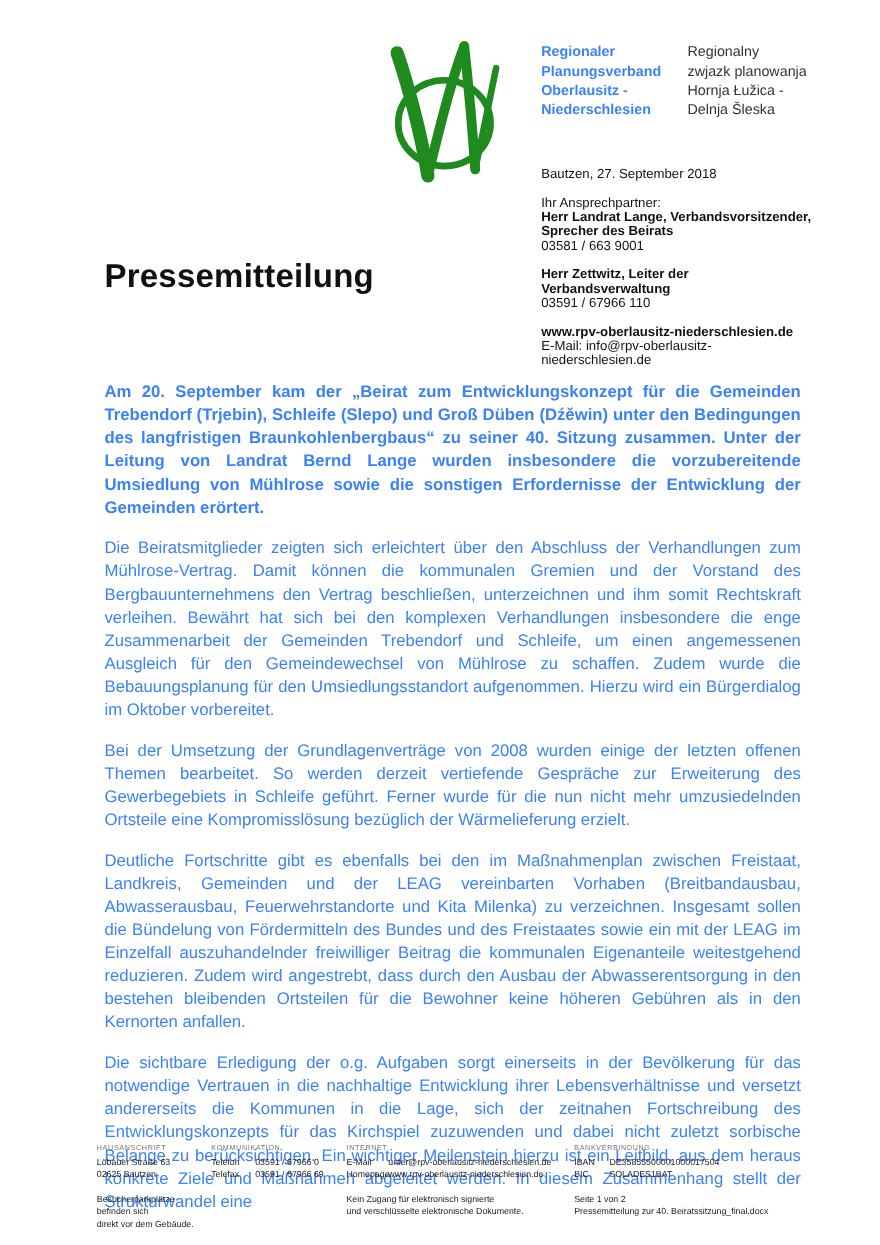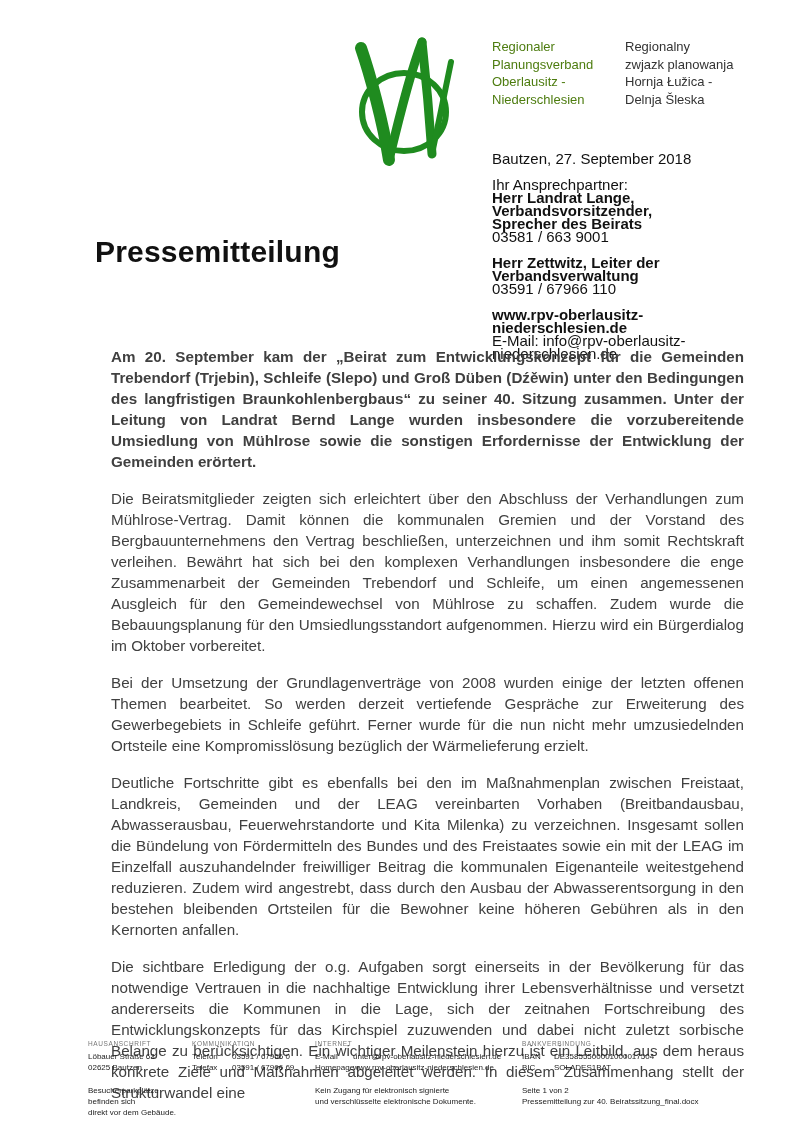--- a/index.html
+++ b/index.html
@@ -4,33 +4,33 @@
 <style>
   html,body{margin:0;padding:0;}
   body{
     width:800px;height:1132px;position:relative;background:#ffffff;
     font-family:"Liberation Sans", sans-serif;color:#1a1a1a;overflow:hidden;
   }
   .abs{position:absolute;}
 
   
   .org-block{display:flex;gap:8px;font-size:13px;line-height:17.5px;}
-  .org-col-de{width:125px;font-weight:normal;color:#4d7c0f;}
+  .org-col-de{width:125px;font-weight:bold;color:#3b82f6;}
   .org-col-hsb{width:130px;color:#333;}
 
   
-  .sidebar{font-size:15px;line-height:13px;color:#111;width:250px;}
+  .sidebar{font-size:12px;line-height:13px;color:#111;width:250px;}
   .sidebar .gap{height:13px;}
   .sidebar .b{font-weight:bold;}
 
   
   .doc-title{font-size:30px;font-weight:bold;letter-spacing:0.2px;color:#111;}
 
   
-  .body-col{width:633px;font-size:15.2px;line-height:21px;text-align:justify;color:#404040;margin-left:16px;}
+  .body-col{width:633px;font-size:15.2px;line-height:21px;text-align:justify;color:#3b82f6;}
   .body-col p{margin:0 0 16px 0;}
   .body-col p.lead{font-weight:bold;}
 
   
   .foot{font-size:8px;line-height:11px;color:#222;}
   .foot-head{font-size:6.5px;letter-spacing:0.6px;color:#777;margin-bottom:2px;}
   .kv .lbl{display:inline-block;}
   .c2 .lbl{width:40px;}
   .c3 .lbl{width:38px;}
   .c4 .lbl{width:32px;}

